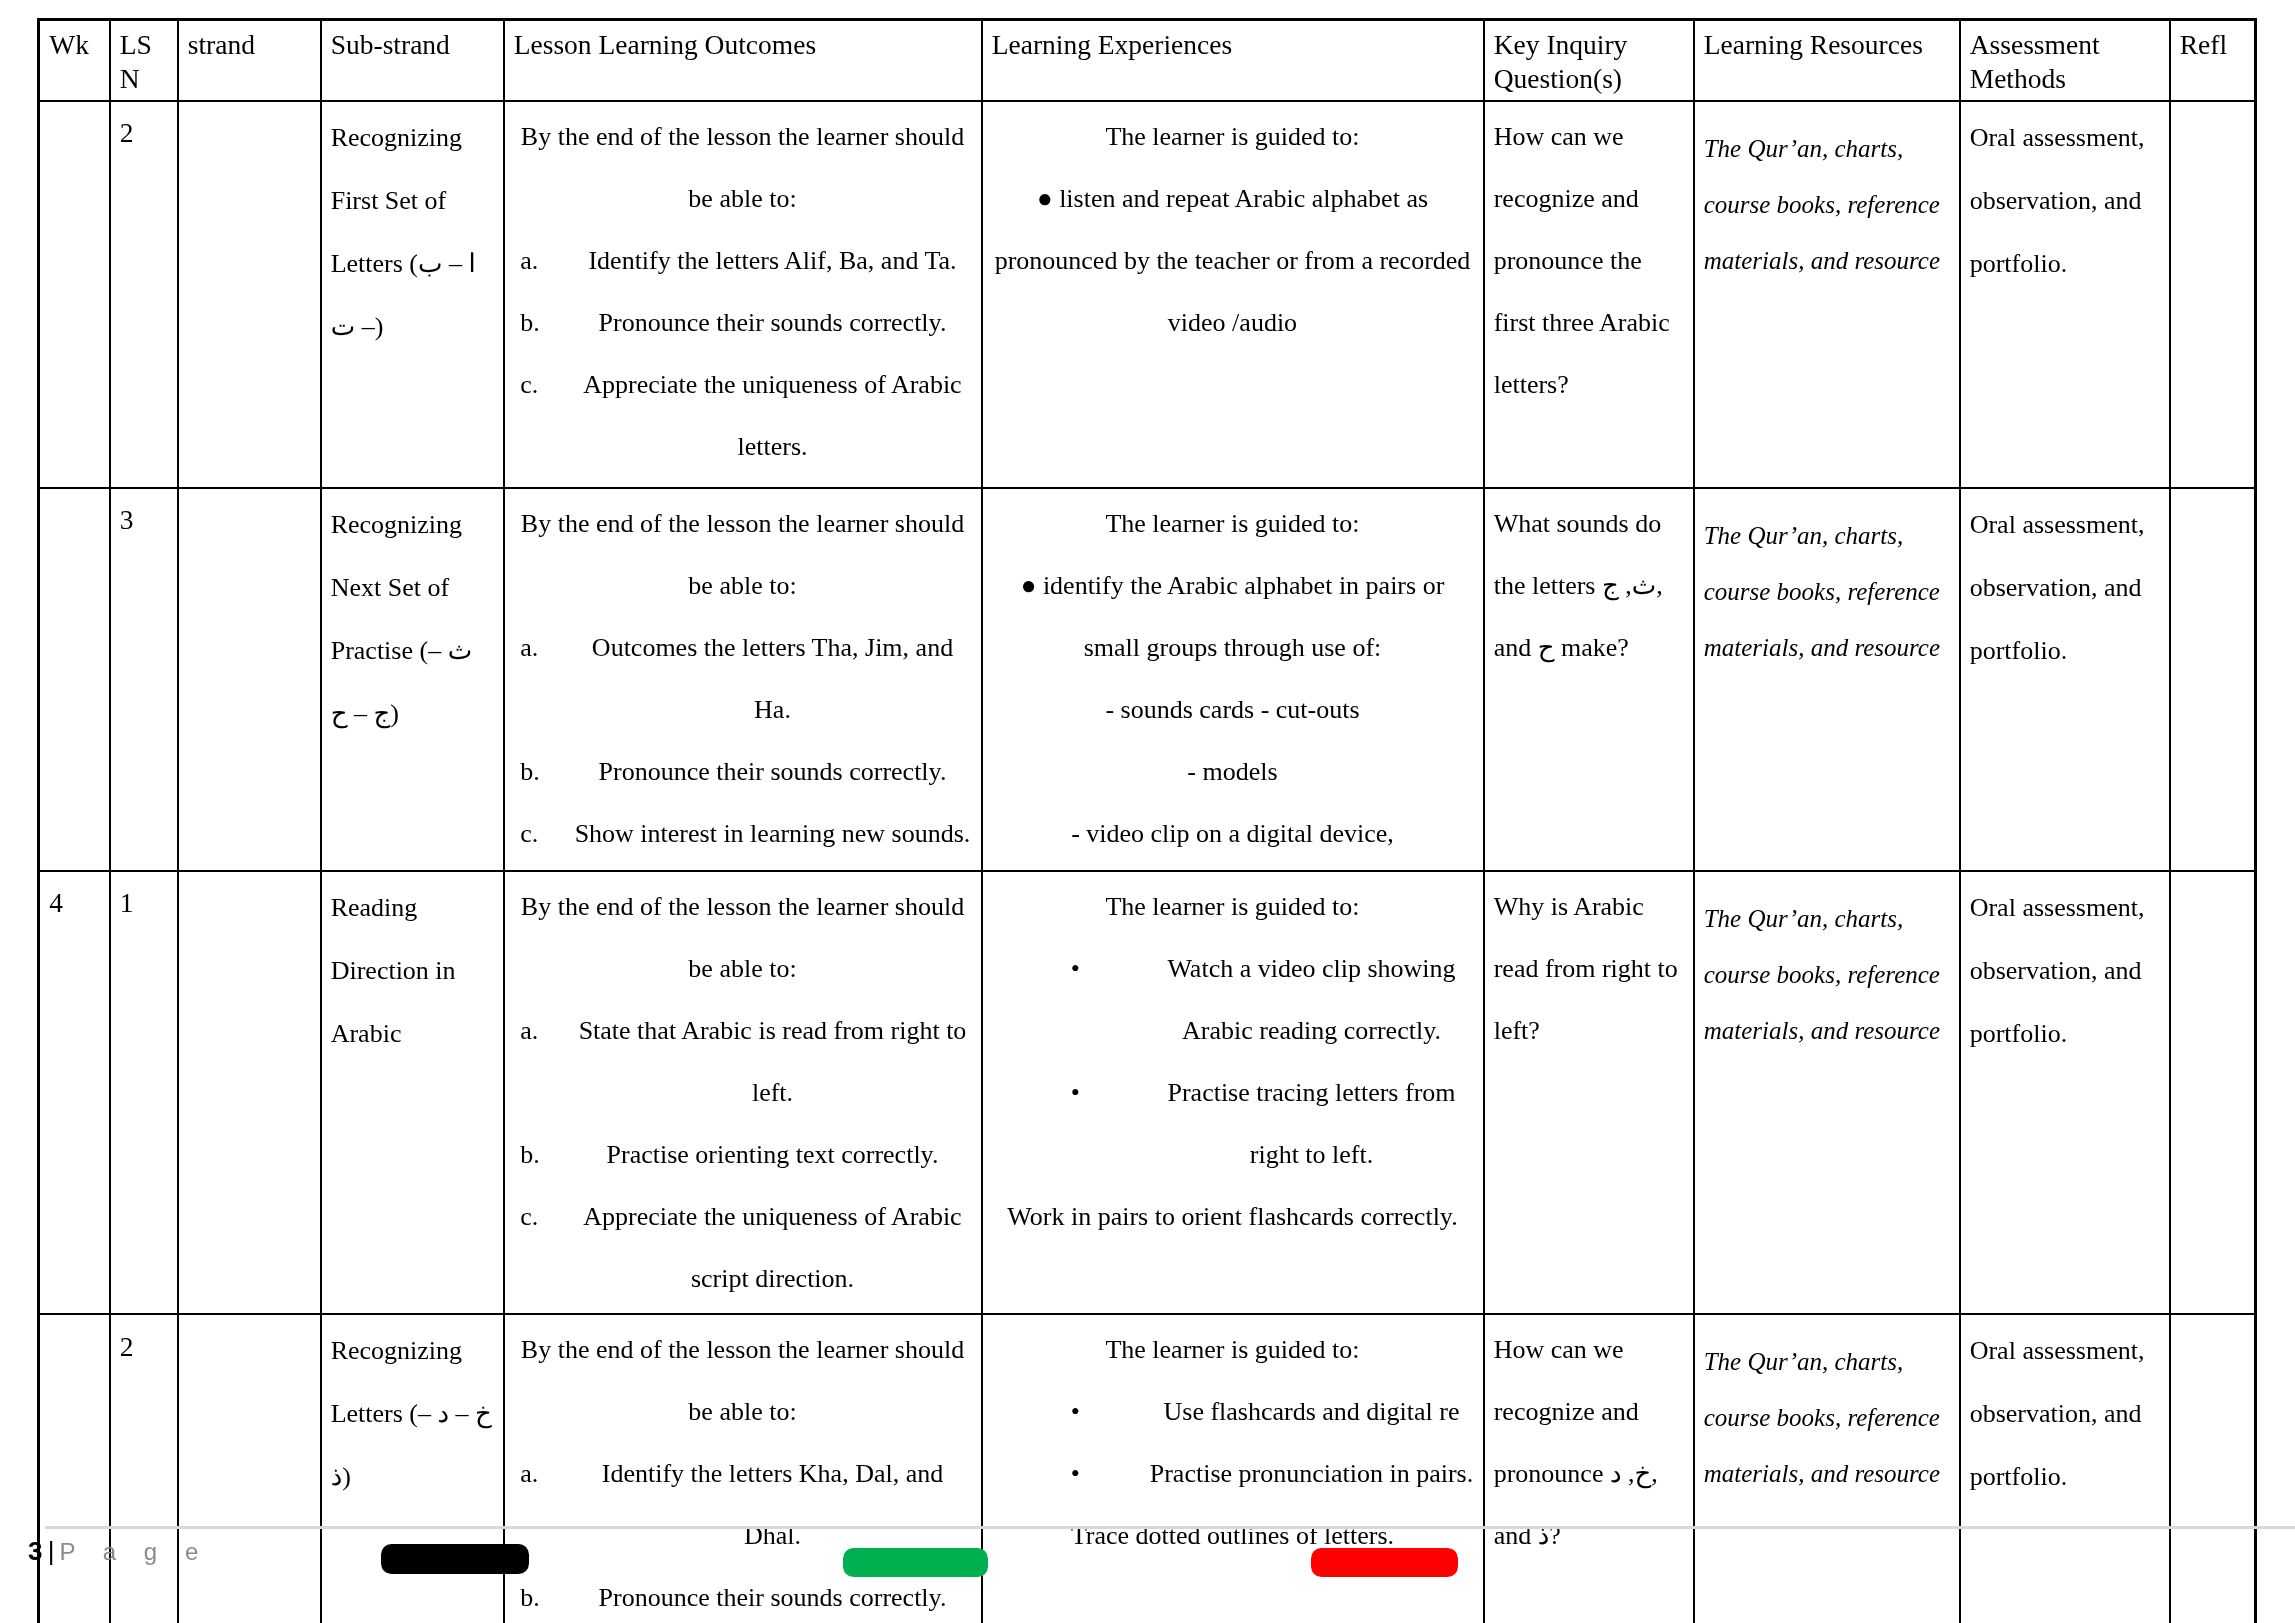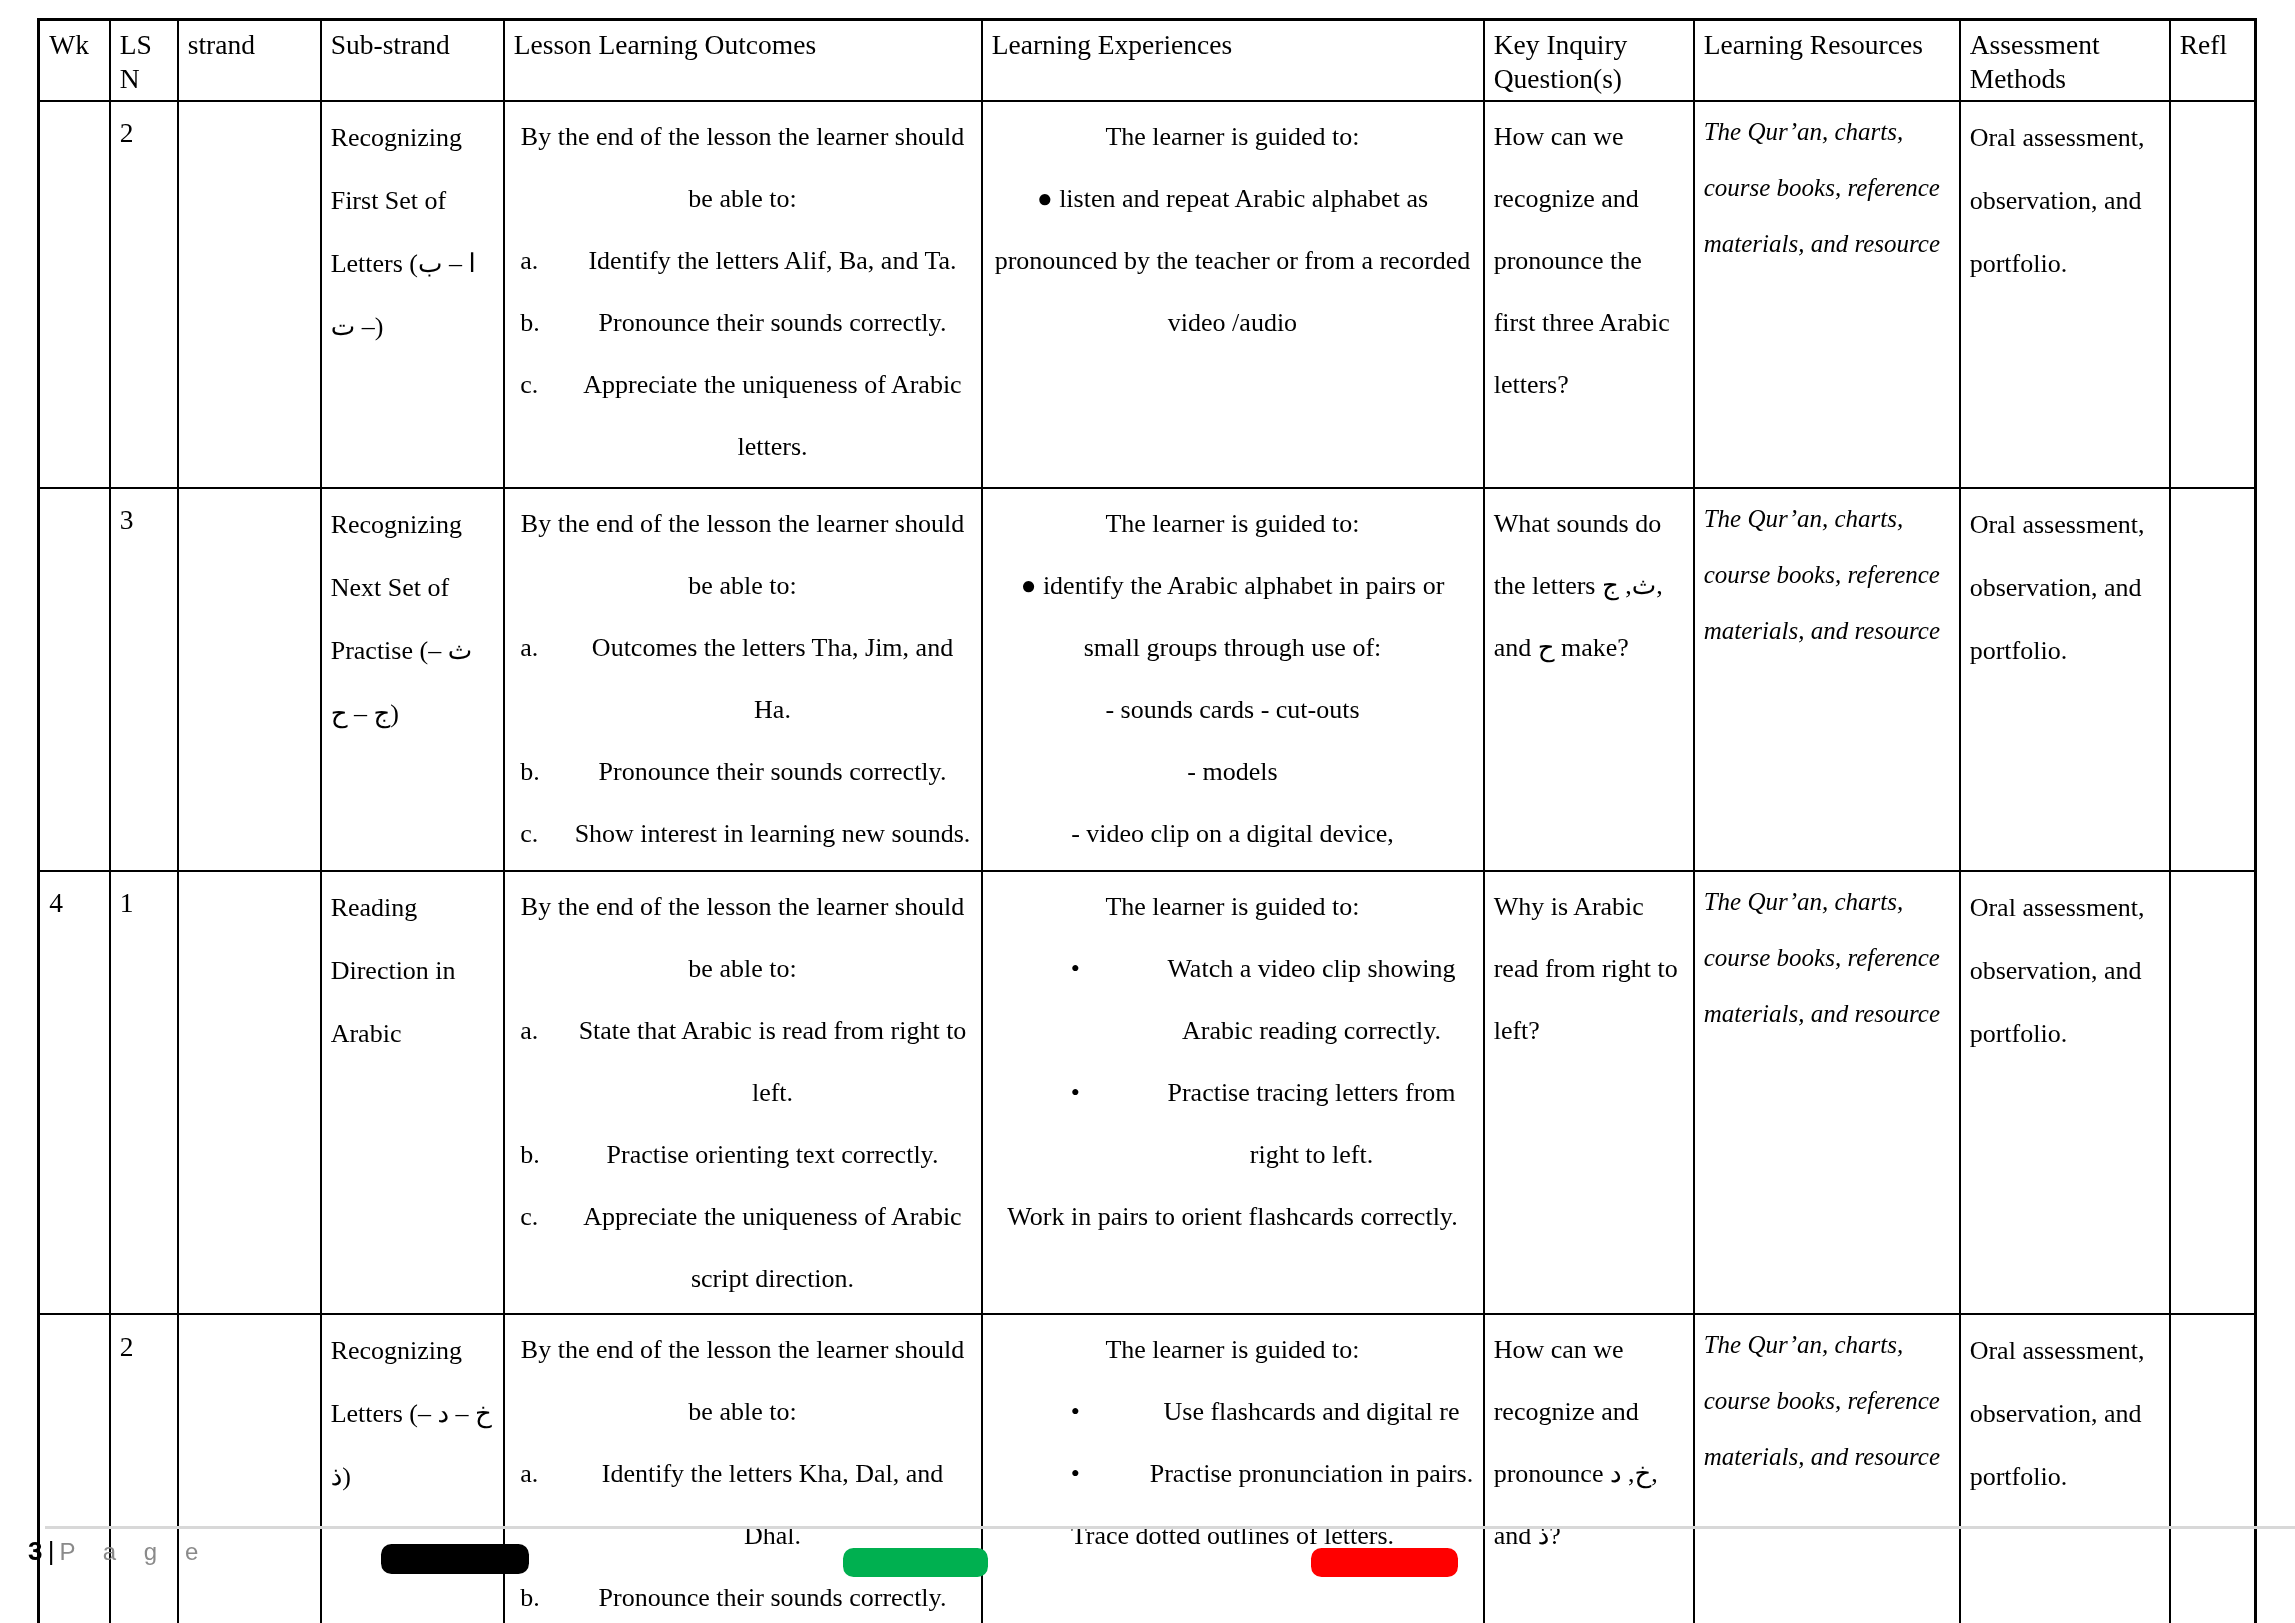--- a/index.html
+++ b/index.html
@@ -13,21 +13,21 @@
     table-layout:fixed;border-collapse:collapse;border:3.9px solid #000;
   }
   #grid th,#grid td{
     border:2px solid #000;vertical-align:top;text-align:left;
     padding:3.9px 9.2px;overflow:hidden;font-weight:normal;
   }
   #grid th{font-size:27.5px;line-height:34px;padding-top:6.5px;}
   #grid th.c-lsn{word-break:break-all;}
   #grid td{font-size:26px;line-height:62px;}
   #grid td.c-wk,#grid td.c-lsn{font-size:27.5px;padding-top:11.8px;line-height:39px;}
-  #grid td.c-resources{font-style:italic;font-size:25px;line-height:56px;padding-top:2px;border-radius:28px;}
+  #grid td.c-resources{font-style:italic;font-size:25px;line-height:56px;padding-top:19px;border-radius:28px;}
   #grid td.c-substrand{line-height:63px;font-family:Liberation Serif, serif;}
   #grid td.c-assessment{line-height:63px;}
   tbody tr:nth-child(1){height:387px;}
   tbody tr:nth-child(2){height:383px;}
   tbody tr:nth-child(3){height:331px;}
   tbody tr:nth-child(4){height:312px;}
   thead tr{height:73px;}
   
   .ln{white-space:normal;text-align:center;}
   .ln.abc{position:relative;padding-left:60px;}

